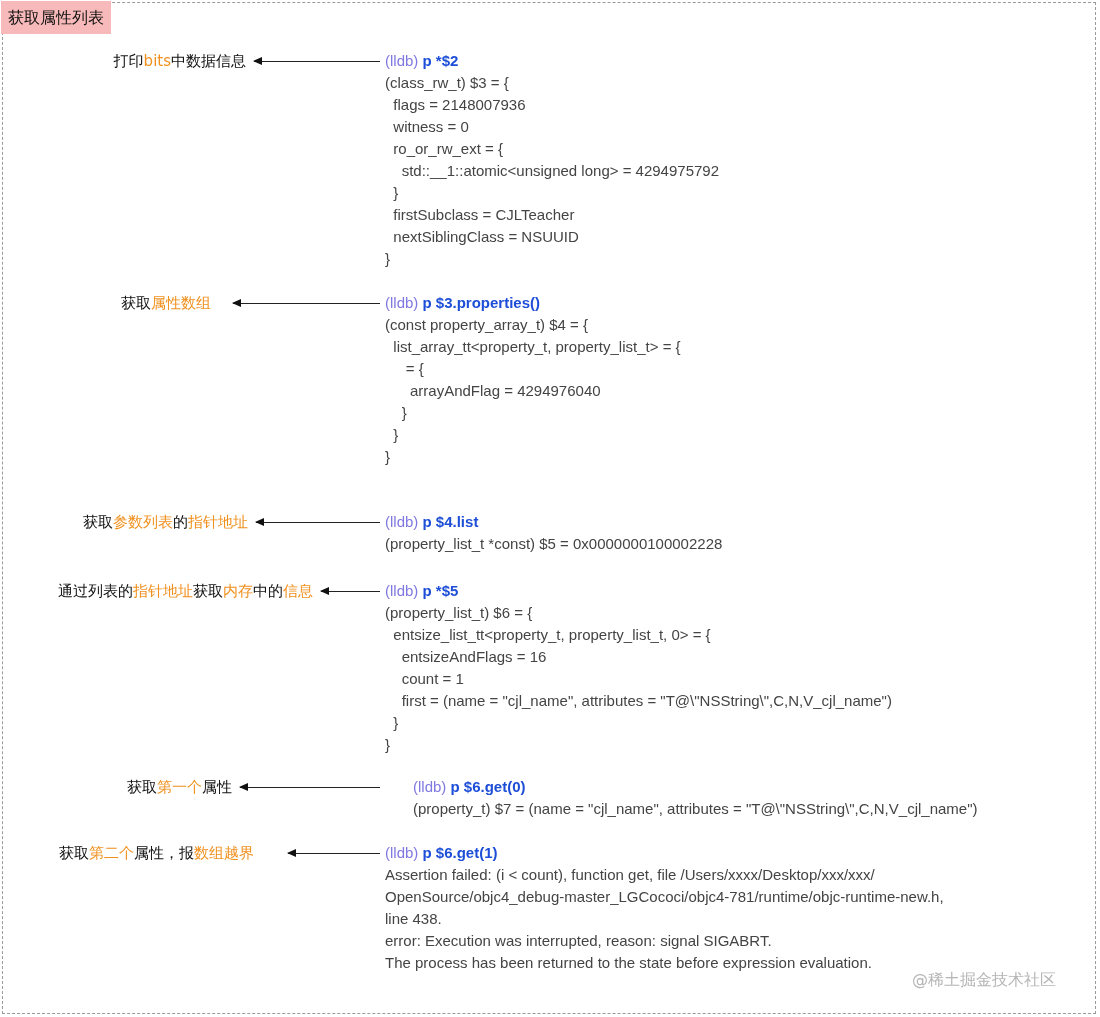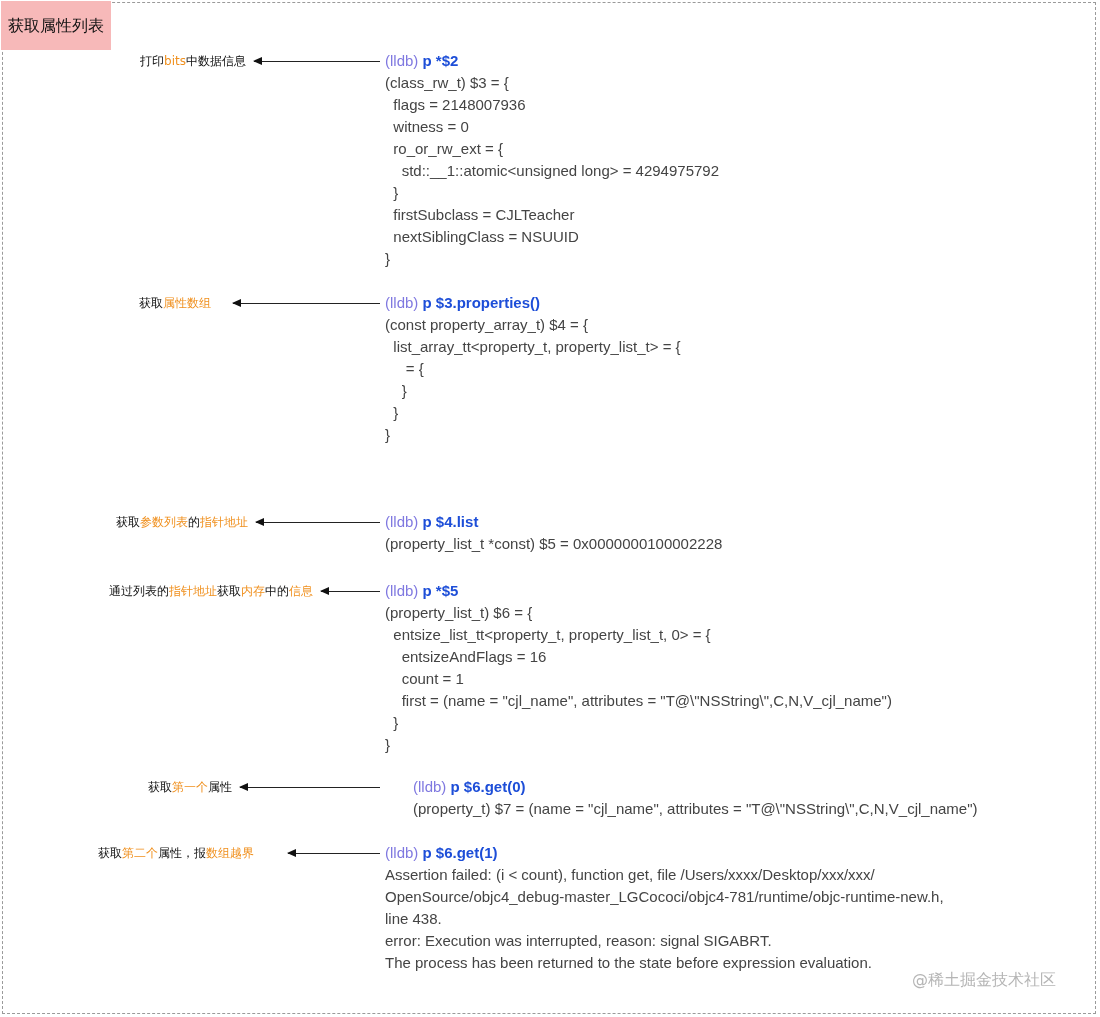--- a/index.html
+++ b/index.html
@@ -5,26 +5,26 @@
     html, body { margin: 0; padding: 0; background: #ffffff; }
     body {
       width: 1100px; height: 1017px; position: relative; overflow: hidden;
       font-family: "Liberation Sans", "DejaVu Sans", sans-serif;
     }
     .frame {
       position: absolute; left: 2px; top: 2px; width: 1094px; height: 1012px;
       border: 1px dashed #9a9a9a; box-sizing: border-box;
     }
     .title {
-      position: absolute; left: 1px; top: 1px; height: 33px; padding: 8px 7px;
+      position: absolute; left: 1px; top: 1px; height: 33px; padding: 0 7px;
       background: #f7b9b9; color: #111; font-size: 16px; line-height: 33px;
       font-family: "DejaVu Sans", sans-serif;
     }
     .annot {
-      position: absolute; font-size: 12px; color: #111; white-space: nowrap;
+      position: absolute; font-size: 15px; color: #111; white-space: nowrap;
       font-family: "DejaVu Sans", sans-serif; line-height: 20px;
       text-align: right;
     }
     .annot .hl { color: #f0901e; }
     .arrow {
       position: absolute; height: 1px; background: #222;
     }
     .arrow::before {
       content: ""; position: absolute; left: -1px; top: -4px;
       border-top: 4.5px solid transparent; border-bottom: 4.5px solid transparent;
@@ -47,21 +47,21 @@
 
 <div class="frame"></div>
 <div class="title">获取属性列表</div>
 
 <div id="steps">
     <div class="annot" style="right: 854px; top: 51px;"><span>打印</span><span class="hl">bits</span><span>中数据信息</span></div>
     <div class="arrow" style="left: 254px; width: 126px; top: 61px;"></div>
     <div class="block" style="top: 50px;"><div><span class="prompt">(lldb)</span> <span class="cmd">p *$2</span></div><div>(class_rw_t) $3 = {</div><div>  flags = 2148007936</div><div>  witness = 0</div><div>  ro_or_rw_ext = {</div><div>    std::__1::atomic&lt;unsigned long&gt; = 4294975792</div><div>  }</div><div>  firstSubclass = CJLTeacher</div><div>  nextSiblingClass = NSUUID</div><div>}</div></div>
     <div class="annot" style="right: 889px; top: 293px;"><span>获取</span><span class="hl">属性数组</span></div>
     <div class="arrow" style="left: 233px; width: 147px; top: 303px;"></div>
-    <div class="block" style="top: 292px;"><div><span class="prompt">(lldb)</span> <span class="cmd">p $3.properties()</span></div><div>(const property_array_t) $4 = {</div><div>  list_array_tt&lt;property_t, property_list_t&gt; = {</div><div>     = {</div><div>    }</div><div>  }</div><div>}</div></div>
+    <div class="block" style="top: 292px;"><div><span class="prompt">(lldb)</span> <span class="cmd">p $3.properties()</span></div><div>(const property_array_t) $4 = {</div><div>  list_array_tt&lt;property_t, property_list_t&gt; = {</div><div>     = {</div><div>      arrayAndFlag = 4294976040</div><div>    }</div><div>  }</div><div>}</div></div>
     <div class="annot" style="right: 852px; top: 512px; text-align: center;"><span>获取</span><span class="hl">参数列表</span><span>的</span><span class="hl">指针地址</span></div>
     <div class="arrow" style="left: 256px; width: 124px; top: 522px;"></div>
     <div class="block" style="top: 511px;"><div><span class="prompt">(lldb)</span> <span class="cmd">p $4.list</span></div><div>(property_list_t *const) $5 = 0x0000000100002228</div></div>
     <div class="annot" style="right: 787px; top: 581px;"><span>通过列表的</span><span class="hl">指针地址</span><span>获取</span><span class="hl">内存</span><span>中的</span><span class="hl">信息</span></div>
     <div class="arrow" style="left: 321px; width: 59px; top: 591px;"></div>
     <div class="block" style="top: 580px;"><div><span class="prompt">(lldb)</span> <span class="cmd">p *$5</span></div><div>(property_list_t) $6 = {</div><div>  entsize_list_tt&lt;property_t, property_list_t, 0&gt; = {</div><div>    entsizeAndFlags = 16</div><div>    count = 1</div><div>    first = (name = "cjl_name", attributes = "T@\"NSString\",C,N,V_cjl_name")</div><div>  }</div><div>}</div></div>
     <div class="annot" style="right: 868px; top: 777px;"><span>获取</span><span class="hl">第一个</span><span>属性</span></div>
     <div class="arrow" style="left: 240px; width: 140px; top: 787px;"></div>
     <div class="block" style="top: 776px; margin-left: 28px;"><div><span class="prompt">(lldb)</span> <span class="cmd">p $6.get(0)</span></div><div>(property_t) $7 = (name = "cjl_name", attributes = "T@\"NSString\",C,N,V_cjl_name")</div></div>
     <div class="annot" style="right: 846px; top: 843px;"><span>获取</span><span class="hl">第二个</span><span>属性，报</span><span class="hl">数组越界</span></div>

